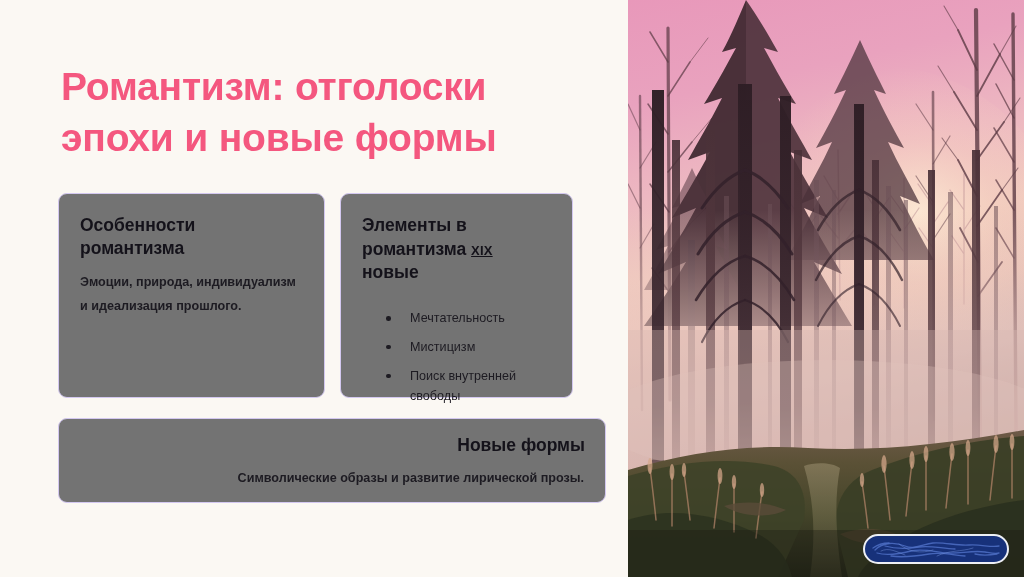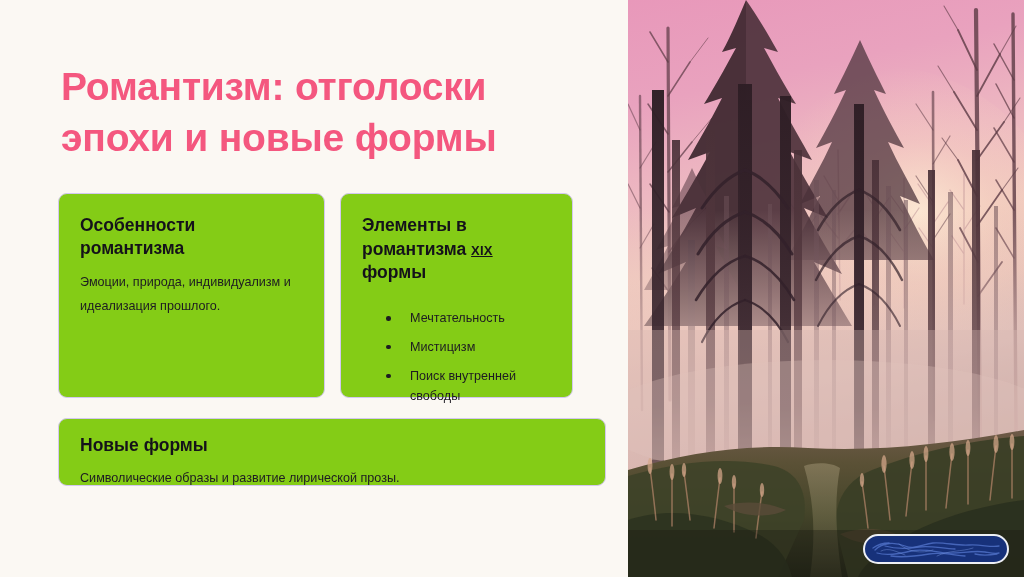--- a/index.html
+++ b/index.html
@@ -39,53 +39,53 @@
     line-height: 1.30;
     font-weight: 700;
     letter-spacing: -0.2px;
     color: #F4577F;
     white-space: pre-line;
   }
 
   
   .card {
     position: absolute;
-    background: #84cc16;
+    background: #737373;
     border: 1px solid #D3C8F0;
     border-radius: 9px;
     box-sizing: border-box;
   }
 
   .card-a { left: 49px;  top: 193px; width: 267px; height: 205px; }
   .card-b { left: 331px; top: 193px; width: 233px; height: 205px; }
-  .card-c { left: 49px;  top: 418px; width: 548px; height: 68px; }
+  .card-c { left: 49px;  top: 418px; width: 548px; height: 85px; text-align: right; }
 
   .card-title {
     margin: 0;
     font-size: 17.5px;
     line-height: 1.30;
     font-weight: 700;
     color: #14121A;
     white-space: pre-line;
   }
 
   .card-a .card-title,
   .card-b .card-title { padding: 20px 20px 0 21px; }
   .card-c .card-title { padding: 15px 20px 0 21px; }
 
   .card-body {
     margin: 0;
     font-size: 12.6px;
     line-height: 1.92;
-    font-weight: 400;
+    font-weight: 700;
     color: #1D1B22;
   }
 
   .card-a .card-body { padding: 10px 22px 0 21px; }
-  .card-c .card-body { padding: 9px 36px 0 21px; }
+  .card-c .card-body { padding: 9px 21px 0 21px; }
 
   .bullet-list {
     list-style: none;
     margin: 16px;
     padding: 9px 18px 0 23px;
   }
   .bullet-list li {
     position: relative;
     padding-left: 30px;
     margin-bottom: 9px;
@@ -149,21 +149,21 @@
     <h1 class="slide-title">Романтизм: отголоски
 эпохи и новые формы</h1>
 
     <div class="card card-a">
       <h2 class="card-title">Особенности
 романтизма</h2>
       <p class="card-body">Эмоции, природа, индивидуализм и идеализация прошлого.</p>
     </div>
 
     <div class="card card-b">
-      <h2 class="card-title"><span>Элементы в</span><br><span>романтизма </span><span class="smallcaps">XIX</span><span> формы</span></h2>
+      <h2 class="card-title"><span>Элементы в</span><br><span>романтизма </span><span class="smallcaps">XIX</span><span> новые</span></h2>
       <ul class="bullet-list">
         <li>
           <span class="dot"></span>
           <span>Мечтательность</span>
         </li>
         <li>
           <span class="dot"></span>
           <span>Мистицизм</span>
         </li>
         <li>

